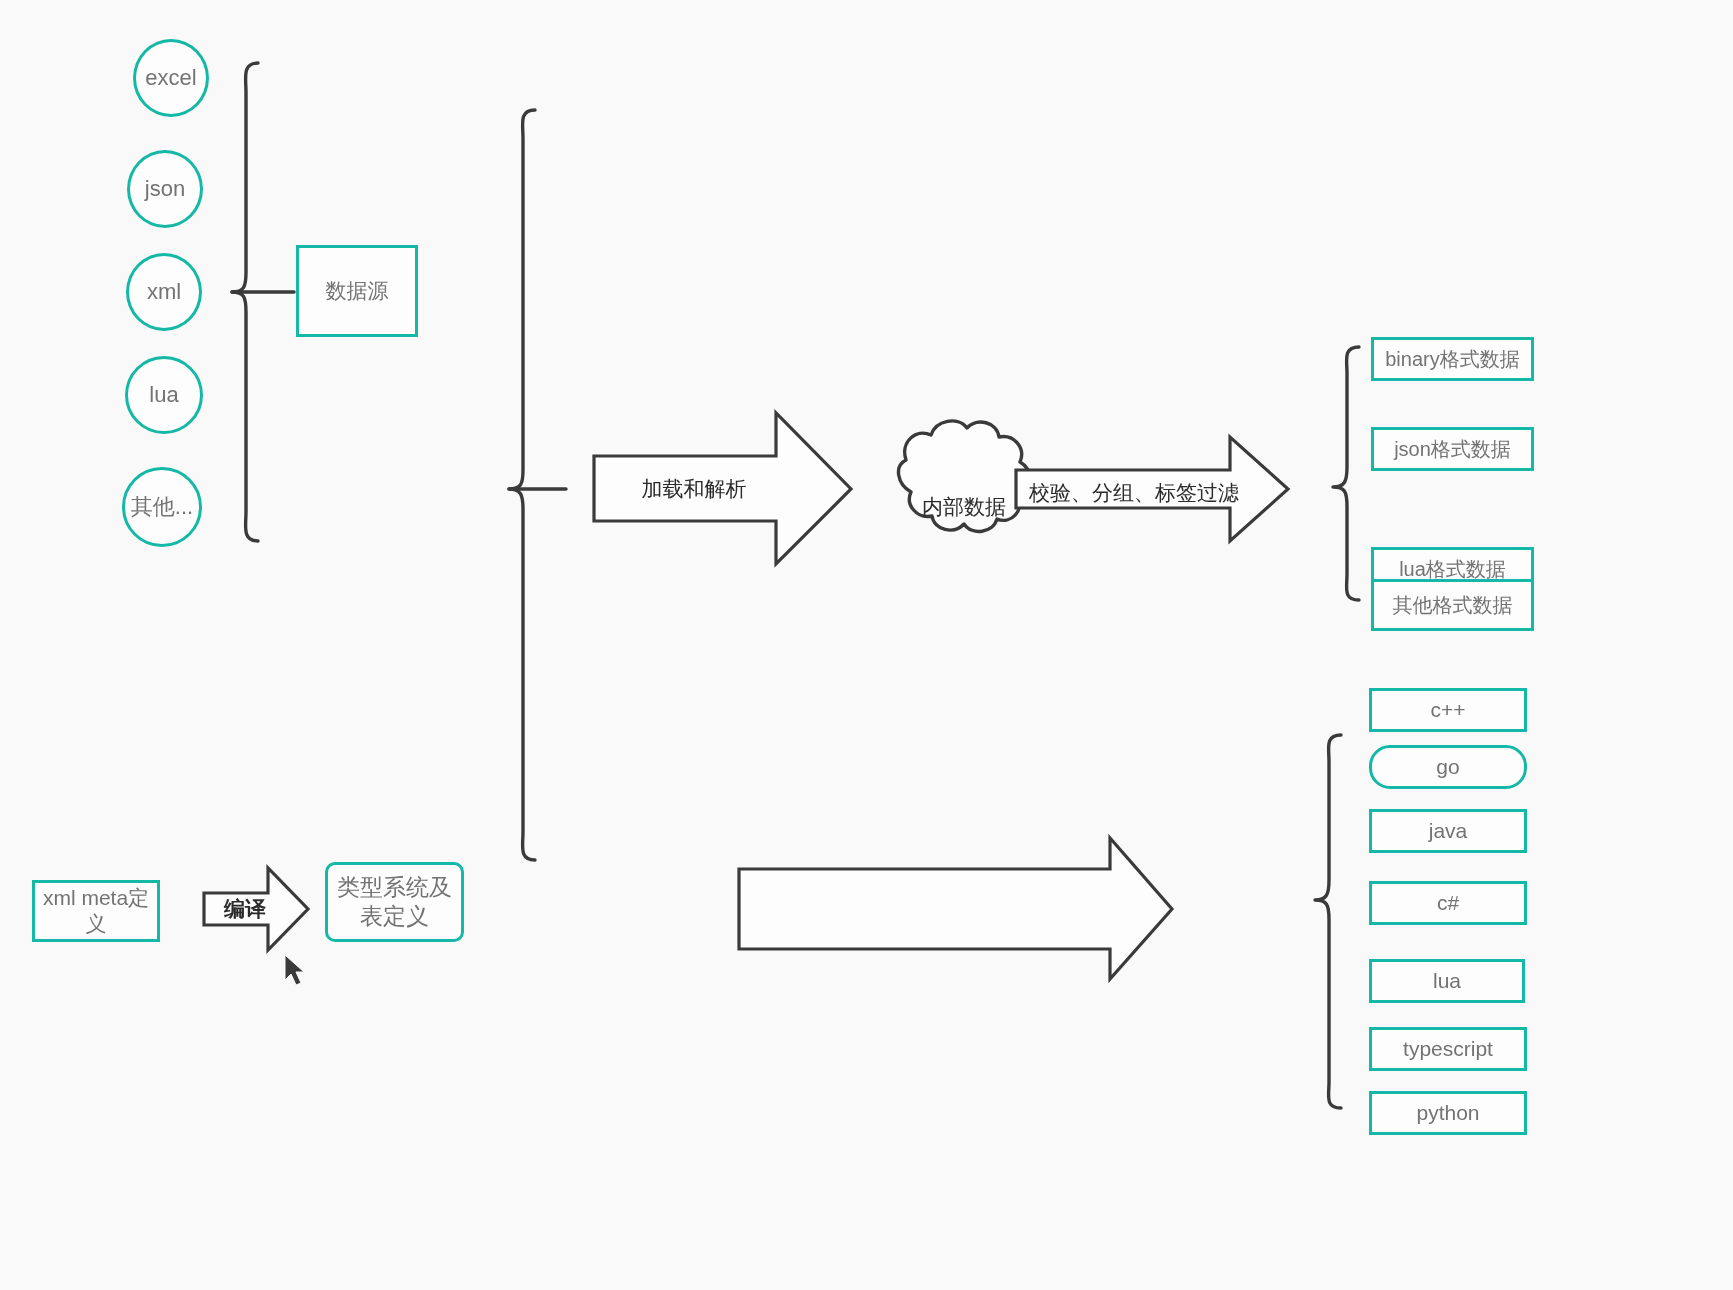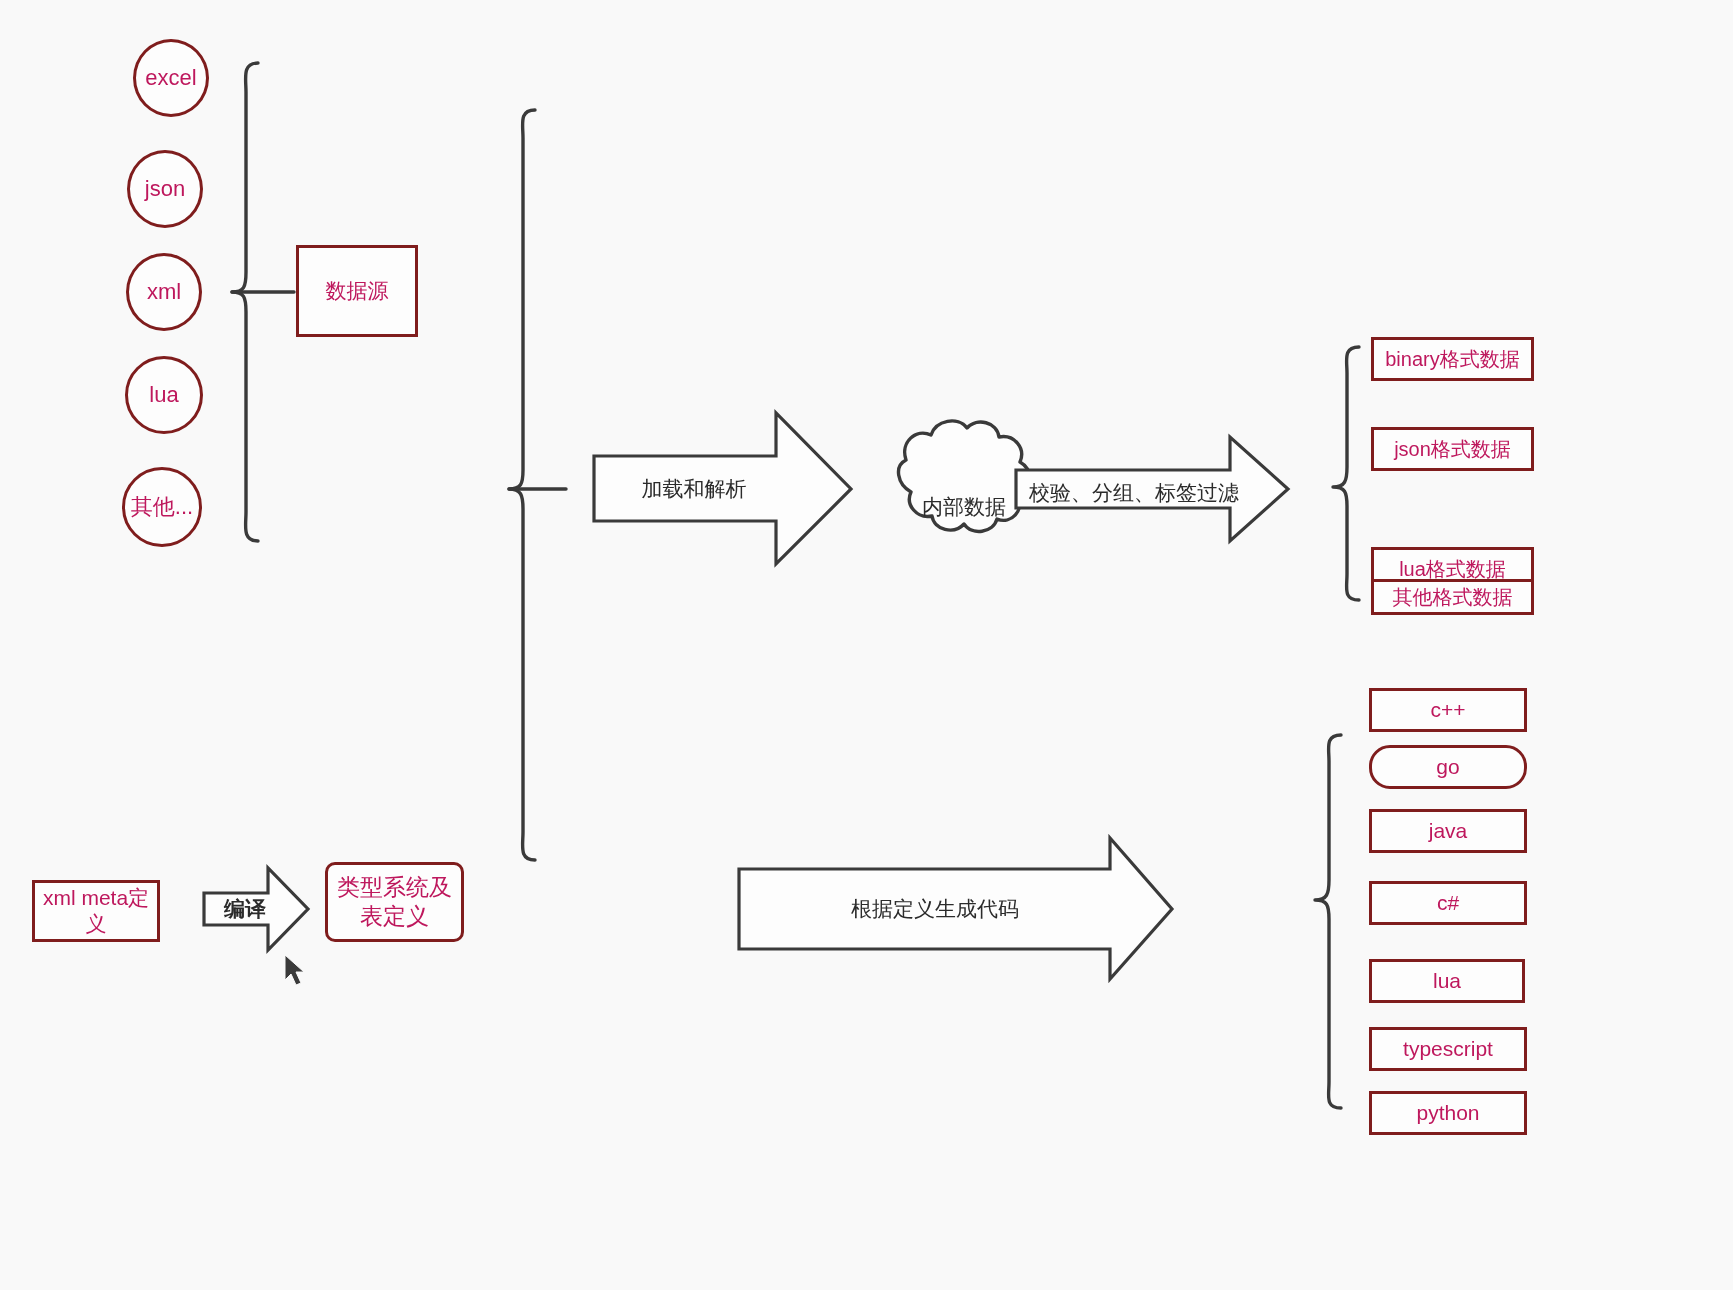--- a/index.html
+++ b/index.html
@@ -23,22 +23,22 @@
     height: 1290px;
   }
   .node {
     position: absolute;
     box-sizing: border-box;
     display: flex;
     align-items: center;
     justify-content: center;
     text-align: center;
     background: #fdfdfd;
-    border: 3px solid #7f1d1d;
-    color: #be185d;
+    border: 3px solid #14b8a6;
+    color: #737373;
     line-height: 1.25;
   }
   .circle {
     border-radius: 50%;
     font-size: 22px;
   }
   .rect {
     font-size: 21px;
   }
   .rect-rounded {
@@ -213,34 +213,31 @@
   </div>
 
   <div class="cloud-label" style="left:894px; top:488px; width:140px; height:38px;">
     <span>内部数据</span>
   </div>
 
   <div class="arrow-label" style="left:1026px; top:470px; width:216px; height:46px;text-align:center;">
     <span>校验、分组、标签过滤</span>
   </div>
 
-  <div class="arrow-label" style="left:749px; top:890px; width:372px; height:38px;">
-    <span>根据定义生成代码</span>
-  </div>
 
   <div class="node small-box" style="left:1371px; top:337px; width:163px; height:44px;">
     <span>binary格式数据</span>
   </div>
   <div class="node small-box" style="left:1371px; top:427px; width:163px; height:44px;">
     <span>json格式数据</span>
   </div>
   <div class="node small-box" style="left:1371px; top:515px; width:163px; height:44px;margin-top:32px;">
     <span>lua格式数据</span>
   </div>
-  <div class="node small-box" style="left:1371px; top:579px; width:163px; height:36px;">
+  <div class="node small-box" style="left:1371px; top:579px; width:163px; height:52px;">
     <span>其他格式数据</span>
   </div>
 
   <div class="node rect" style="left:32px; top:880px; width:128px; height:62px;">
     <span>xml meta定义</span>
   </div>
 
   <div class="arrow-label" style="left:214px; top:890px; width:62px; height:38px;font-weight:bold;">
     <span>编译</span>
   </div>

